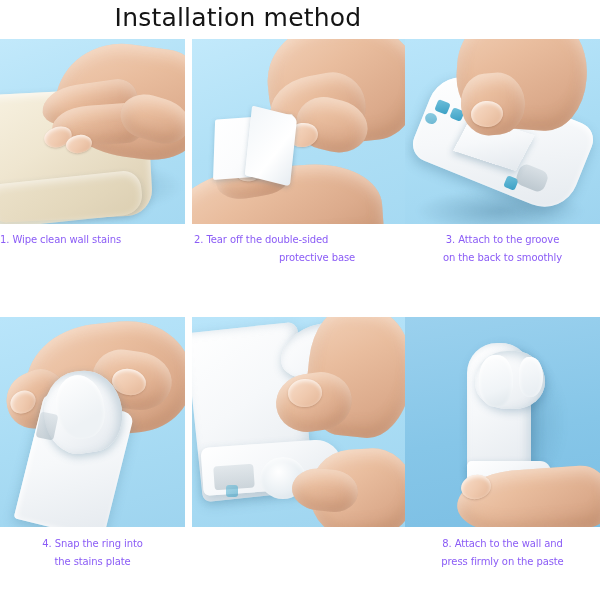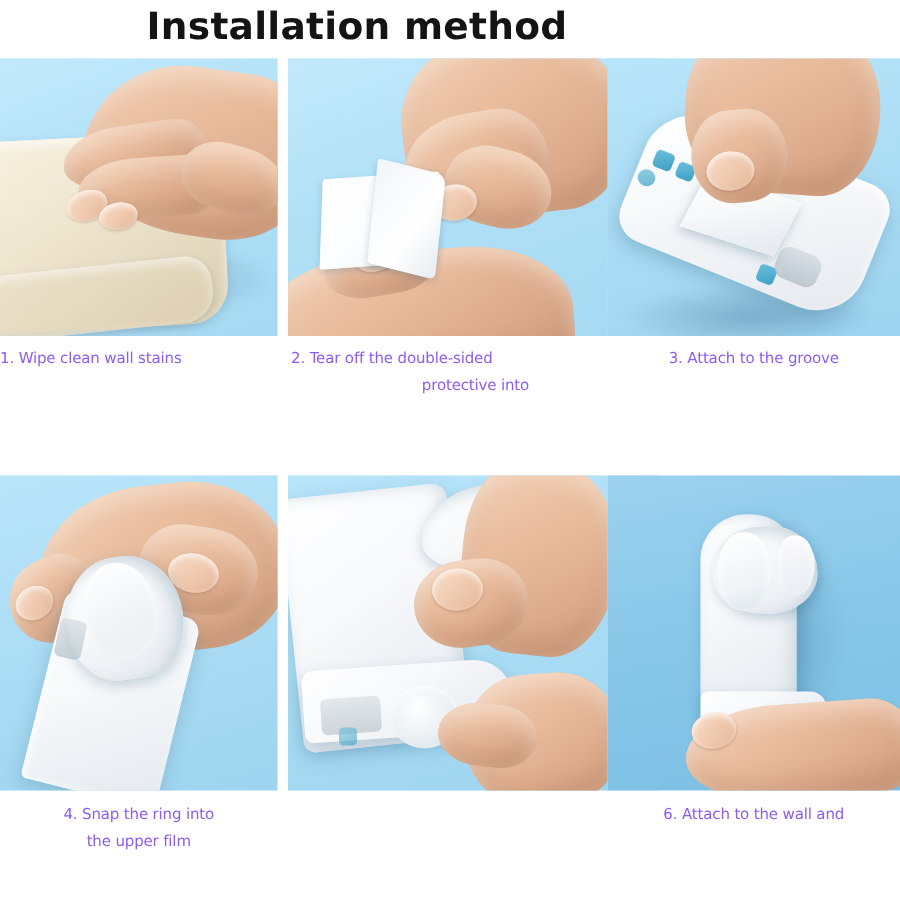--- a/index.html
+++ b/index.html
@@ -10,21 +10,21 @@
     overflow:hidden;
     position:relative;
   }
   .page{width:600px;height:600px;position:relative;}
 
   
   .title{
     position:absolute;left:0;top:2px;width:476px;
     text-align:center;
     font-size:25px;
-    font-weight:700;
+    font-weight:400;
     color:#141414;
     letter-spacing:.2px;
     line-height:32px;
   }
 
   
   .row{position:absolute;left:0;width:600px;}
   .row1{top:39px;}
   .row2{top:317px;}
 
@@ -162,21 +162,21 @@
                     border-radius:52%;transform:rotate(-8deg);"></div>
 
         <div class="film" style="left:22px;top:78px;width:78px;height:60px;
                     transform:rotate(-4deg) skewX(-6deg);
                     border-radius:2px;"></div>
         <div class="film" style="left:56px;top:72px;width:46px;height:70px;
                     transform:rotate(6deg) skewY(8deg);
                     background:linear-gradient(120deg,#f2f6f9 0%,#ffffff 60%,#e6ecf1 100%);
                     border-radius:2px 6px 4px 2px;"></div>
       </div>
-      <div class="cap cap-r1c2"><span>2. Tear off the double-sided</span><span class="l2">protective into</span></div>
+      <div class="cap cap-r1c2"><span>2. Tear off the double-sided</span><span class="l2">protective base</span></div>
     </div>
 
     <div class="cell c3">
       <div class="photo">
         <div class="bg bg-mid"></div>
         <div class="shadow" style="left:10px;top:150px;width:170px;height:44px;"></div>
 
         <div class="white-part" style="left:14px;top:56px;width:168px;height:94px;
                     border-radius:34px 18px 34px 18px;
                     transform:rotate(22deg);
@@ -194,21 +194,21 @@
 
         <div class="skin" style="left:52px;top:-28px;width:130px;height:118px;
                     border-radius:44% 40% 30% 36% / 48% 52% 46% 44%;
                     transform:rotate(4deg);"></div>
         <div class="skin" style="left:56px;top:34px;width:64px;height:62px;
                     border-radius:40% 42% 44% 42% / 50% 50% 50% 50%;
                     transform:rotate(-6deg);"></div>
         <div class="nail" style="left:66px;top:62px;width:32px;height:26px;
                     border-radius:52%;transform:rotate(-6deg);"></div>
       </div>
-      <div class="cap cap-center"><span>3. Attach to the groove</span><br><br></div>
+      <div class="cap cap-center"><span>3. Attach to the groove</span><br><span>on the back to smoothly</span><br></div>
     </div>
   </div>
 
   <div class="row row2">
 
     <div class="cell c1">
       <div class="photo">
         <div class="bg bg-mid"></div>
 
         <div class="skin" style="left:26px;top:6px;width:166px;height:112px;
@@ -233,21 +233,21 @@
         <div class="white-part" style="left:44px;top:54px;width:78px;height:82px;
                     border-radius:46% 46% 40% 40% / 52% 52% 48% 48%;
                     transform:rotate(-8deg);
                     box-shadow:inset -5px 3px 10px rgba(190,205,215,.8),0 3px 9px rgba(60,110,140,.3);"></div>
         <div class="white-part" style="left:56px;top:58px;width:48px;height:64px;
                     border-radius:50% 50% 44% 44%;
                     background:linear-gradient(160deg,#ffffff 0%,#eef2f5 70%);
                     transform:rotate(-10deg);"></div>
         <div class="groove" style="left:38px;top:96px;width:18px;height:26px;border-radius:4px;opacity:.6;transform:rotate(12deg);"></div>
       </div>
-      <div class="cap cap-center"><span>4. Snap the ring into</span><br><span>the upper film</span></div>
+      <div class="cap cap-center"><span>4. Snap the ring into</span><br><span>the stains plate</span></div>
     </div>
 
     <div class="cell c2">
       <div class="photo">
         <div class="bg bg-mid"></div>
 
         <div class="white-part" style="left:2px;top:10px;width:112px;height:170px;
                     border-radius:6px 10px 16px 8px;
                     transform:rotate(-6deg);
                     box-shadow:inset -4px 0 10px rgba(200,214,224,.7),0 4px 12px rgba(60,110,140,.25);"></div>
@@ -307,17 +307,17 @@
         <div class="white-part" style="left:62px;top:144px;width:84px;height:22px;
                     border-radius:6px 14px 14px 6px;
                     box-shadow:0 3px 7px rgba(50,100,135,.3);"></div>
 
         <div class="skin" style="left:52px;top:152px;width:152px;height:62px;
                     border-radius:44% 20% 14% 40% / 58% 50% 50% 52%;
                     transform:rotate(-4deg);"></div>
         <div class="nail" style="left:56px;top:158px;width:30px;height:24px;
                     border-radius:52%;transform:rotate(-12deg);"></div>
       </div>
-      <div class="cap cap-center"><span>6. Attach to the wall and</span><br></div>
+      <div class="cap cap-center"><span>8. Attach to the wall and</span><br><span>press firmly on the paste</span></div>
     </div>
   </div>
 
 </div>
 
 </body></html>

